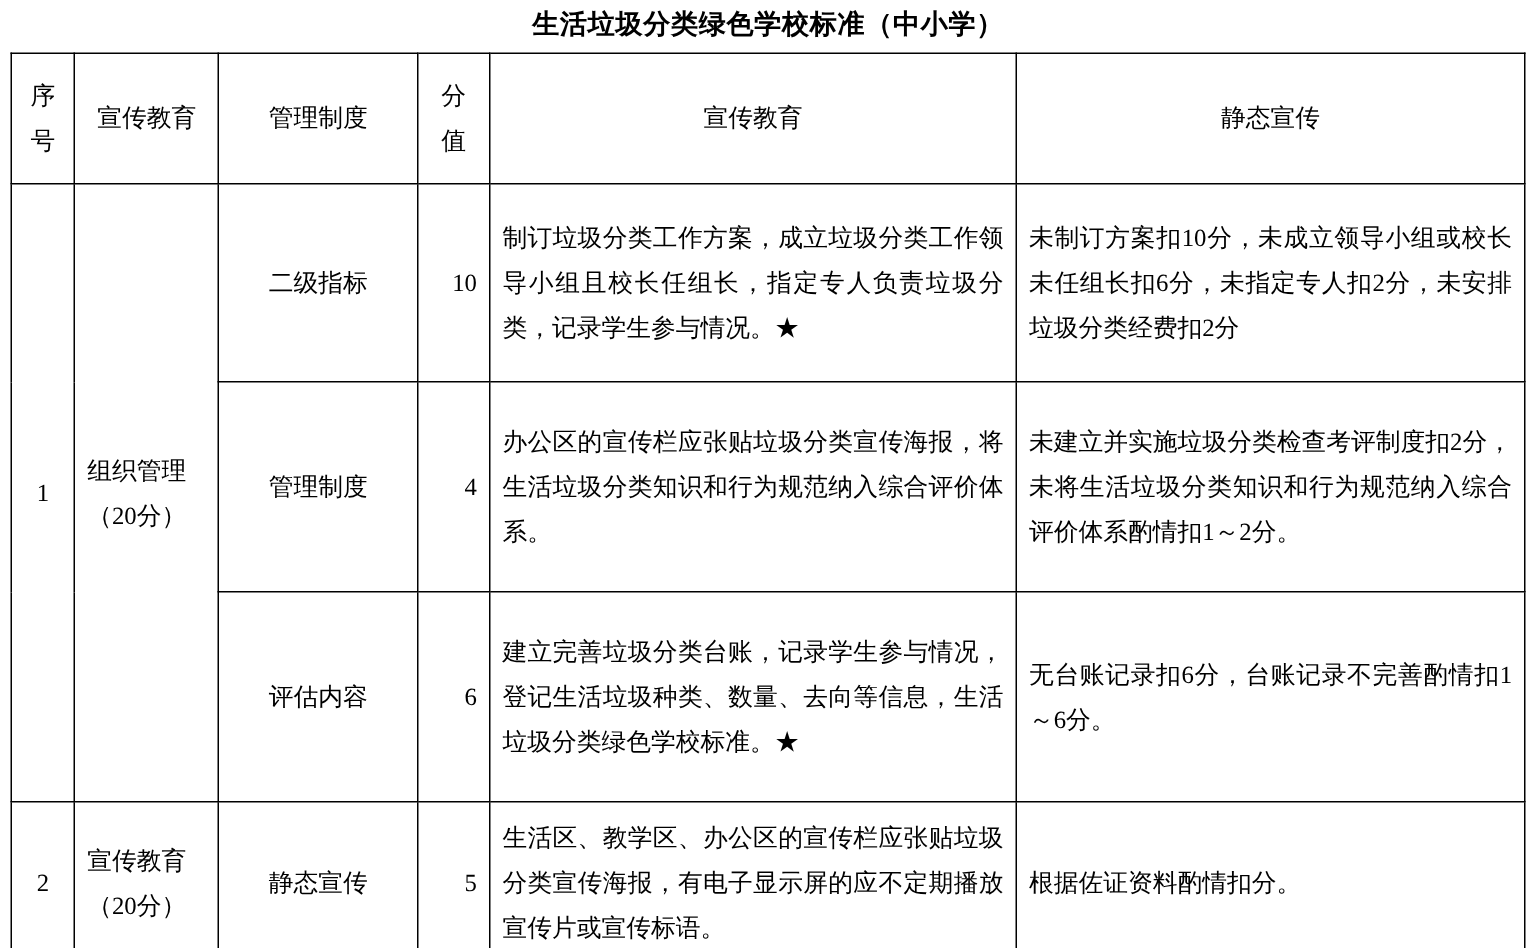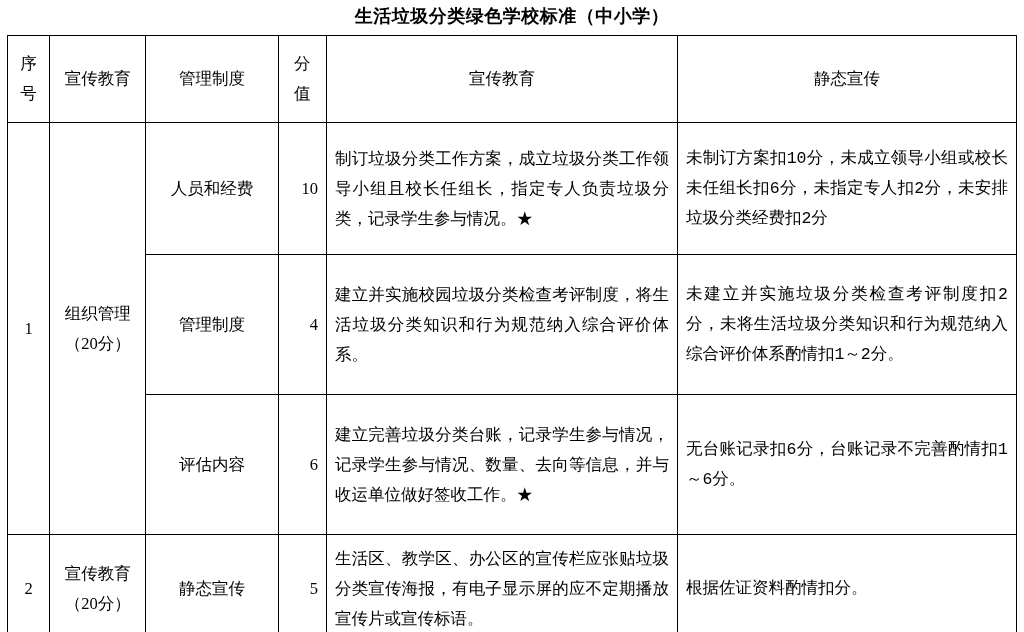--- a/index.html
+++ b/index.html
@@ -59,42 +59,40 @@
   .c-just {
     text-align: justify;
     text-justify: inter-ideograph;
     margin-top: 32px;
   }
   td.seq-cell {
     text-align: center;
     font-size: 16.5px;
   }
   td.l1-cell {
-    text-align: center;
     font-size: 16.5px;
     line-height: 32px;
   }
   td.l2-cell {
     text-align: center;
     font-size: 16.5px;
   }
   td.score-cell {
     text-align: right;
     font-size: 16.5px;
   }
   td.content-cell {
     text-align: justify;
     text-justify: inter-ideograph;
     line-height: 33px;
   }
   td.criteria-cell {
     text-align: justify;
     text-justify: inter-ideograph;
     line-height: 33px;
-    font-family: Liberation Mono, monospace;
   }
   .row-h1 { height: 132px; }
   .row-h2 { height: 140px; }
   .row-h3 { height: 140px; }
   .row-h4 { height: 108px; }
 </style>
 </head>
 <body>
 
 <div class="page">
@@ -117,35 +115,35 @@
         <td>管理制度</td>
         <td>分值</td>
         <td>宣传教育</td>
         <td>静态宣传</td>
       </tr>
     </thead>
     <tbody>
       <tr class="row-h1">
         <td class="seq-cell" rowspan="3">1</td>
         <td class="l1-cell" rowspan="3">组织管理（20分）</td>
-        <td class="l2-cell">人员和经费</td>
+        <td class="l2-cell">二级指标</td>
         <td class="score-cell">10</td>
         <td class="content-cell">制订垃圾分类工作方案，成立垃圾分类工作领导小组且校长任组长，指定专人负责垃圾分类，记录学生参与情况。★</td>
         <td class="criteria-cell">未制订方案扣10分，未成立领导小组或校长未任组长扣6分，未指定专人扣2分，未安排垃圾分类经费扣2分</td>
       </tr>
       <tr class="row-h2">
         <td class="l2-cell">管理制度</td>
         <td class="score-cell">4</td>
-        <td class="content-cell">建立并实施校园垃圾分类检查考评制度，将生活垃圾分类知识和行为规范纳入综合评价体系。</td>
+        <td class="content-cell">办公区的宣传栏应张贴垃圾分类宣传海报，将生活垃圾分类知识和行为规范纳入综合评价体系。</td>
         <td class="criteria-cell">未建立并实施垃圾分类检查考评制度扣2分，未将生活垃圾分类知识和行为规范纳入综合评价体系酌情扣1～2分。</td>
       </tr>
       <tr class="row-h3">
         <td class="l2-cell">评估内容</td>
         <td class="score-cell">6</td>
-        <td class="content-cell">建立完善垃圾分类台账，记录学生参与情况，记录学生参与情况、数量、去向等信息，并与收运单位做好签收工作。★</td>
+        <td class="content-cell">建立完善垃圾分类台账，记录学生参与情况，登记生活垃圾种类、数量、去向等信息，生活垃圾分类绿色学校标准。★</td>
         <td class="criteria-cell c-just">无台账记录扣6分，台账记录不完善酌情扣1～6分。</td>
       </tr>
       <tr class="row-h4">
         <td class="seq-cell">2</td>
         <td class="l1-cell">宣传教育（20分）</td>
         <td class="l2-cell">静态宣传</td>
         <td class="score-cell">5</td>
         <td class="content-cell">生活区、教学区、办公区的宣传栏应张贴垃圾分类宣传海报，有电子显示屏的应不定期播放宣传片或宣传标语。</td>
         <td class="criteria-cell">根据佐证资料酌情扣分。</td>
       </tr>

